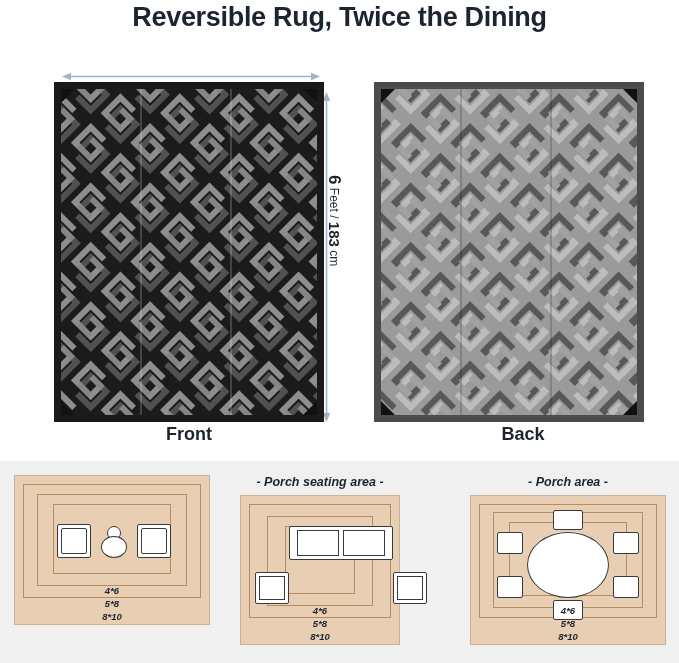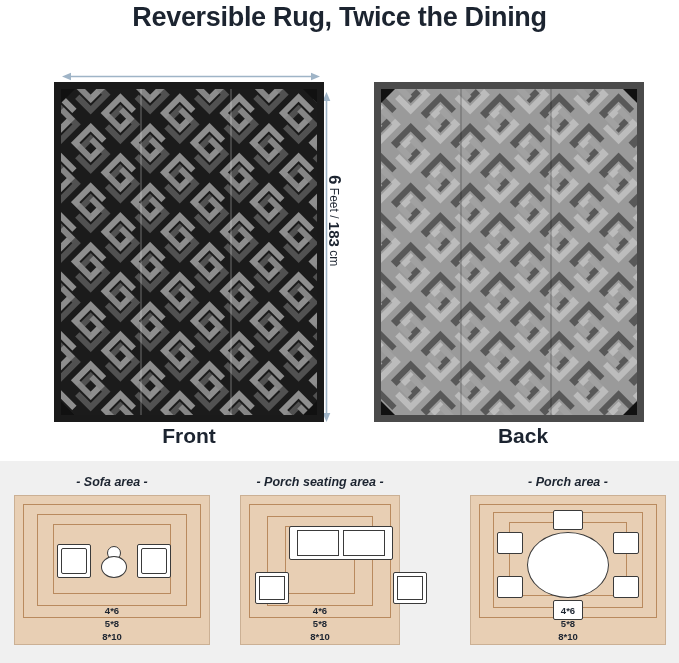--- a/index.html
+++ b/index.html
@@ -69,21 +69,21 @@
   .corner{
     position:absolute;width:16px;height:16px;background:#111;
   }
   .corner.tl{left:-1px;top:-1px;clip-path:polygon(0 0,100% 0,0 100%);}
   .corner.tr{right:-1px;top:-1px;clip-path:polygon(100% 0,100% 100%,0 0);}
   .corner.bl{left:-1px;bottom:-1px;clip-path:polygon(0 0,0 100%,100% 100%);}
   .corner.br{right:-1px;bottom:-1px;clip-path:polygon(100% 0,100% 100%,0 100%);}
 
   .rug-caption{
     position:absolute;top:424px;
-    font-size:21px;font-weight:bold;color:#1c2430;
+    font-size:18px;font-weight:bold;color:#1c2430;
     text-align:center;width:270px;
   }
   .cap-front{left:54px;}
   .cap-back{left:388px;}
 
   
   .bottom{
     position:absolute;left:0;top:461px;width:679px;height:202px;
     background:#f0f0f0;
   }
@@ -93,20 +93,21 @@
   }
   .scene-title{
     font-size:12.5px;font-weight:bold;font-style:italic;color:#1c2430;
     margin-bottom:6px;
   }
   .scene-box{
     position:relative;
     background:#e8cfb4;
     border:1px solid #cbb094;
     box-sizing:border-box;
+    font-style:italic;
   }
   .inner-rect{
     position:absolute;border:1px solid #b98a5e;
   }
   .size-lbl{
     position:absolute;left:0;width:100%;
     font-size:9.5px;font-weight:bold;color:#1c2430;
     text-align:center;
   }
   .furn{position:absolute;border:1.2px solid #3a3a3a;background:#fff;box-sizing:border-box;}
@@ -178,21 +179,20 @@
     <div class="corner tl"></div>
     <div class="corner tr"></div>
     <div class="corner bl"></div>
     <div class="corner br"></div>
   </div>
   <div class="rug-caption cap-back">Back</div>
 
   <div class="bottom">
 
     <div class="scene scene-1">
-      <div class="scene-title">- Sofa area -</div>
       <div class="scene-box" style="height:150px;">
         <div class="inner-rect" style="left:8px;top:8px;right:8px;bottom:26px;"></div>
         <div class="inner-rect" style="left:22px;top:18px;right:22px;bottom:38px;"></div>
         <div class="inner-rect" style="left:38px;top:28px;right:38px;bottom:50px;"></div>
 
         <div class="furn r2" style="left:42px;top:48px;width:34px;height:34px;"></div>
         <div class="furn" style="left:46px;top:52px;width:26px;height:26px;border-radius:2px;"></div>
 
         <div class="furn round" style="left:92px;top:50px;width:14px;height:14px;"></div>
         <div class="furn round" style="left:86px;top:60px;width:26px;height:22px;"></div>

